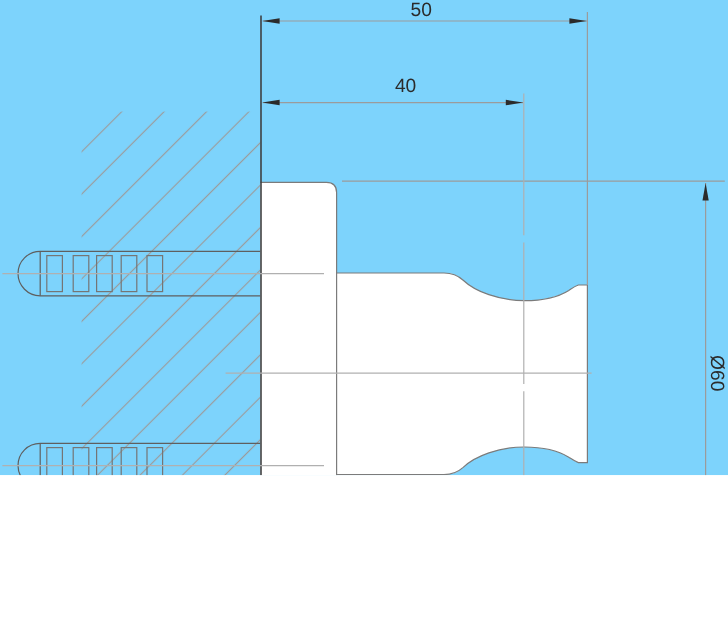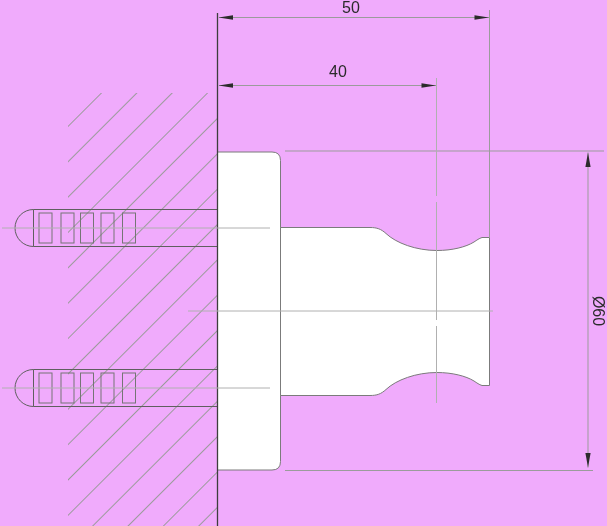--- a/index.html
+++ b/index.html
@@ -1,16 +1,16 @@
 <!DOCTYPE html>
 <html><head>
 <meta charset="utf-8">
 <style>
   html,body{margin:0;padding:0;background:#fff;}
-  #stage{position:relative;width:607px;height:526px;background:#f0abfc;overflow:hidden;}
+  #stage{position:relative;width:607px;height:396px;background:#7dd3fc;overflow:hidden;}
   svg{display:block;}
   .dim-text{font-family:"Liberation Sans", sans-serif;font-size:16px;}
 </style>
 </head>
 <body>
 
 <div id="stage">
 <svg width="607" height="526" viewBox="0 0 607 526" xmlns="http://www.w3.org/2000/svg">
 
   <defs>

